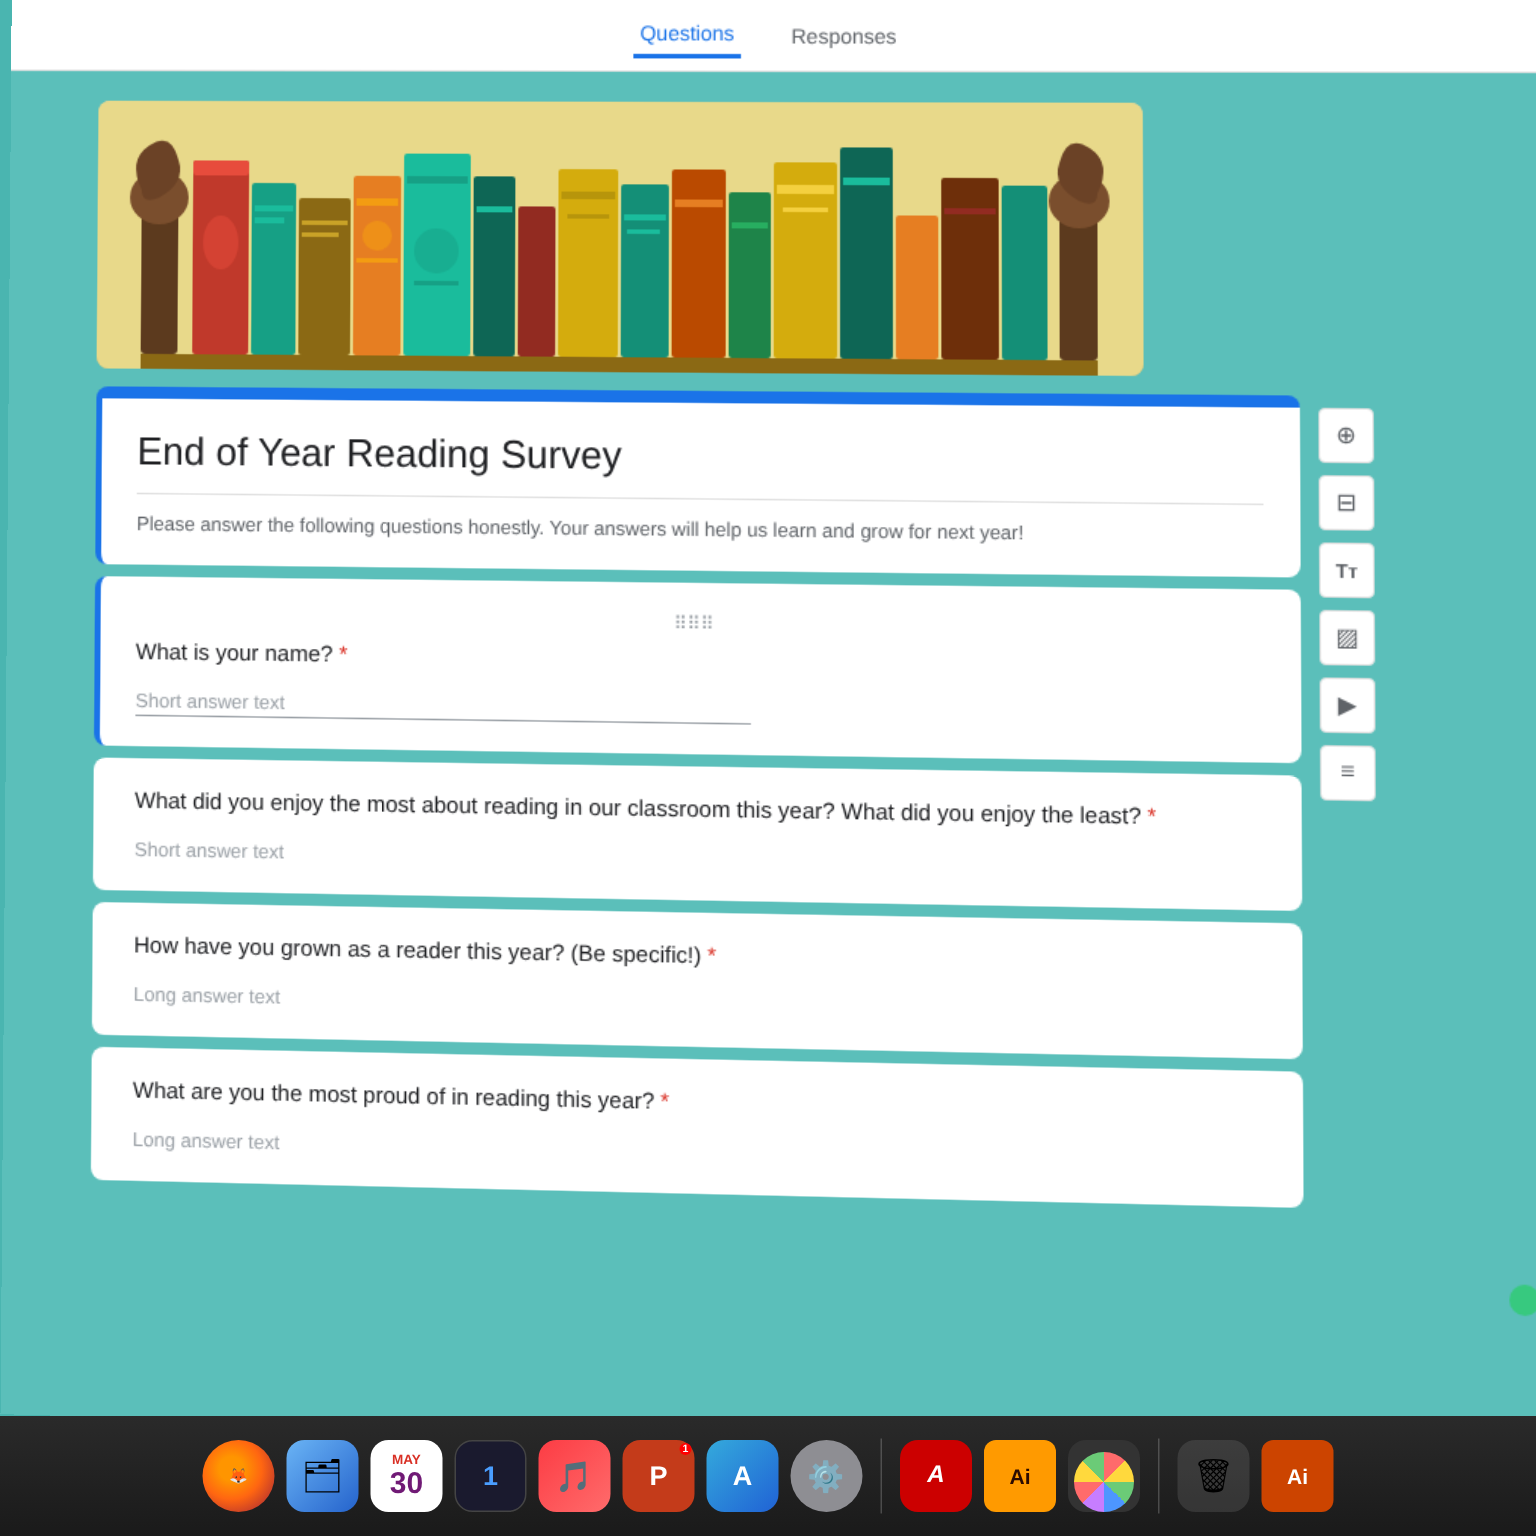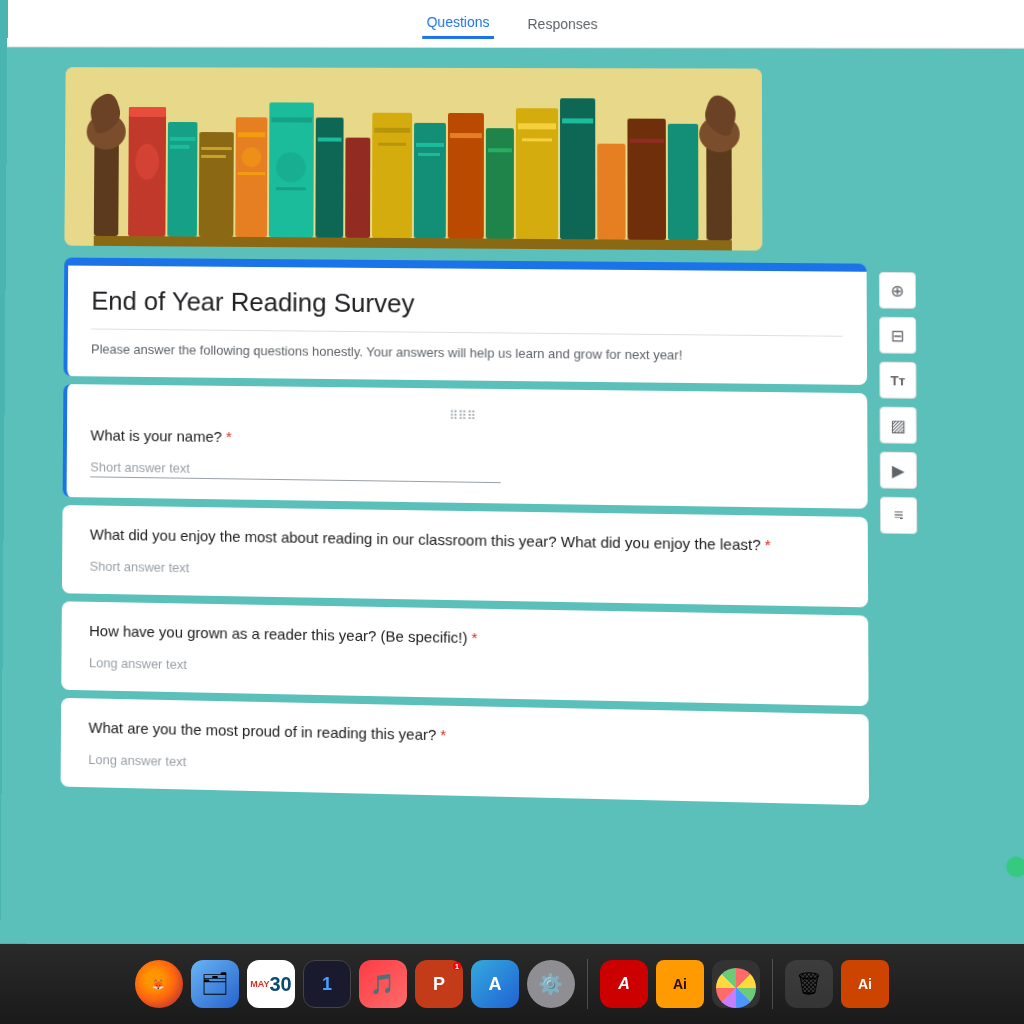--- a/index.html
+++ b/index.html
@@ -204,27 +204,28 @@
       font-size: 22px;
       cursor: pointer;
       position: relative;
     }
 
     .dock-item.calendar {
       background: white;
       font-size: 12px;
       font-weight: bold;
       color: #d93025;
+      flex-direction: column;
       padding: 2px;
     }
 
     .dock-date {
       font-size: 20px;
       font-weight: bold;
-      color: #0c4a6e;
+      color: #701a75;
     }
 
     .dock-month {
       font-size: 9px;
       color: #d93025;
       text-transform: uppercase;
     }
 
     
     .corner-accent {

